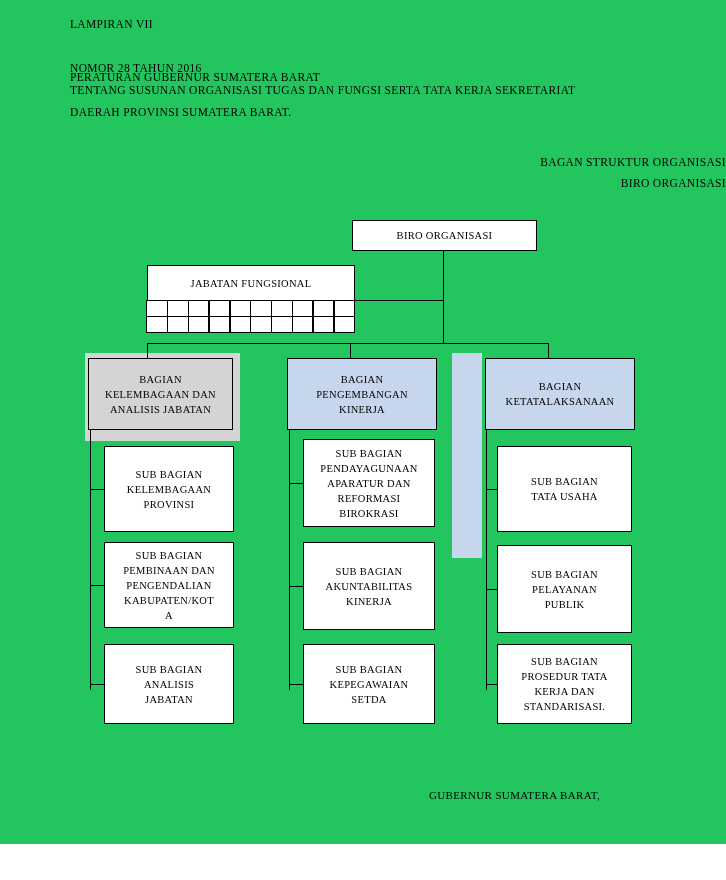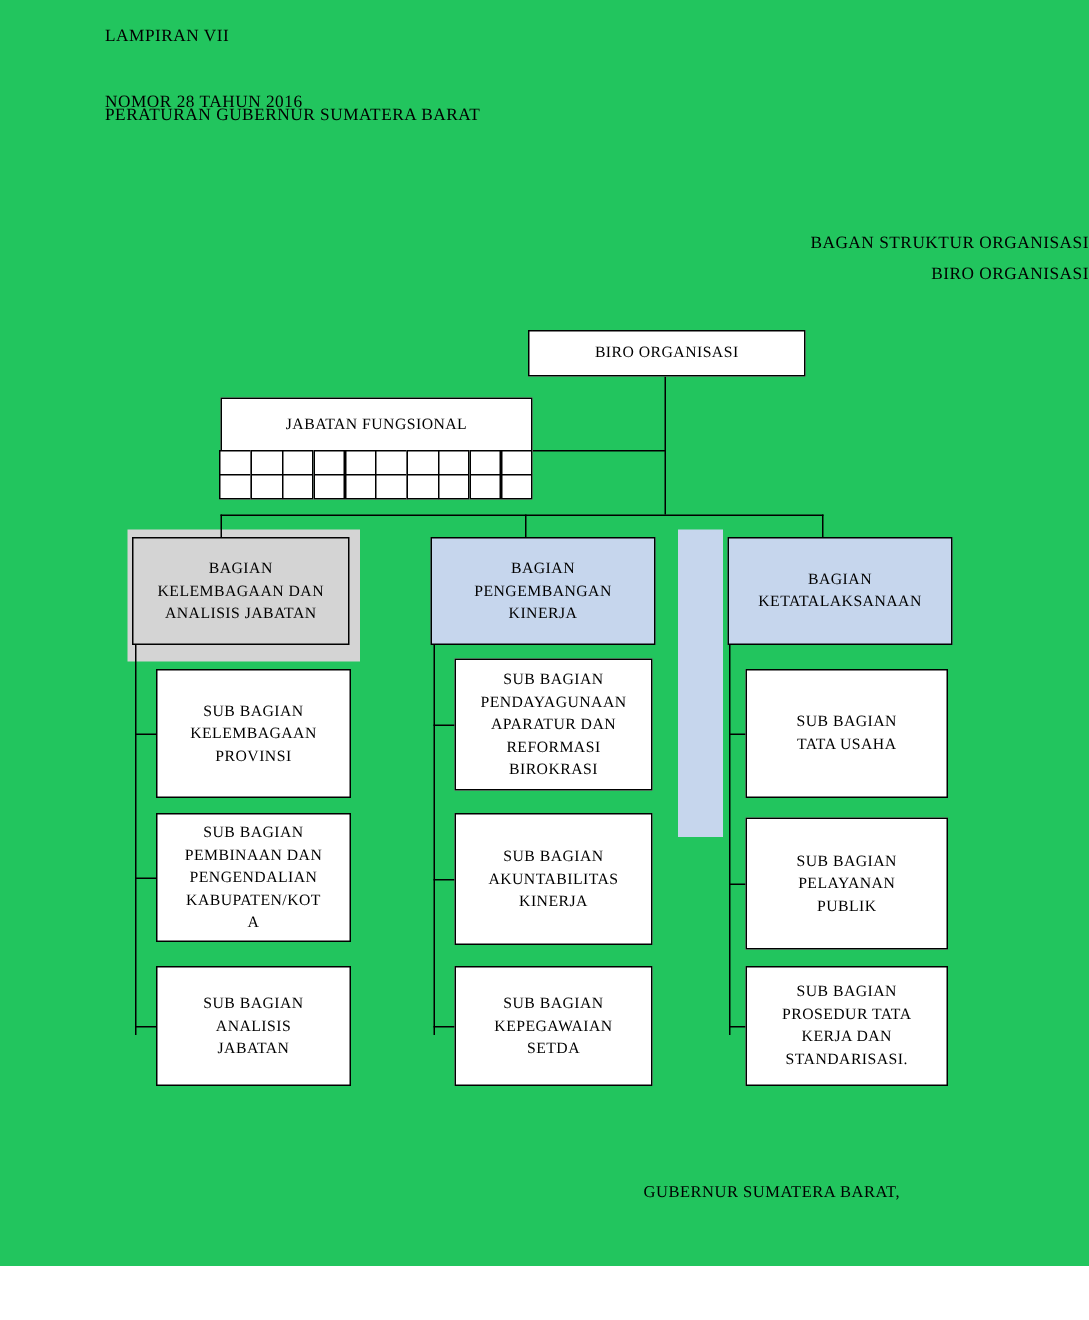--- a/index.html
+++ b/index.html
@@ -142,20 +142,22 @@
   #ftr-2 { left: 489px; top: 850px; }
 </style>
 </head>
 <body>
 
 <div id="page">
 
   <div class="hdr hdr-l1">LAMPIRAN VII</div>
   <div class="hdr hdr-l2">PERATURAN  GUBERNUR  SUMATERA  BARAT</div>
   <div class="hdr hdr-l3">NOMOR    28     TAHUN 2016</div>
+  <div class="hdr hdr-l4">TENTANG  SUSUNAN ORGANISASI TUGAS DAN FUNGSI SERTA TATA  KERJA SEKRETARIAT</div>
+  <div class="hdr hdr-l5">DAERAH PROVINSI SUMATERA BARAT.</div>
 
   <div class="chart-title chart-title-1">BAGAN STRUKTUR ORGANISASI</div>
   <div class="chart-title chart-title-2">BIRO ORGANISASI</div>
 
   <div class="backing" id="backing-gray" style="background: rgb(212, 212, 212);"></div>
   <div class="backing" id="backing-blue-mid" style="background: rgb(198, 214, 237);"></div>
 
   <div class="ln ln-v" id="ln-root-drop" style="left:443px; top:251px; height:92px;"></div>
 
   <div class="ln ln-h" id="ln-jf-link" style="left:355px; top:300px; width:89px;"></div>

